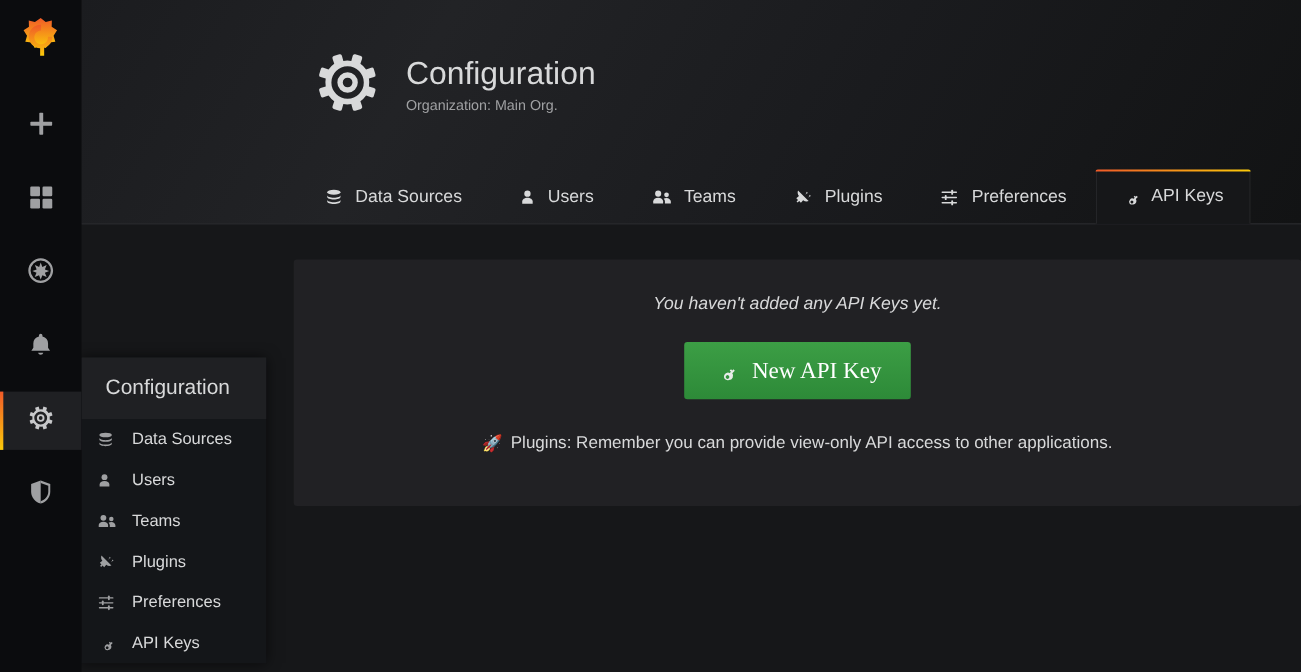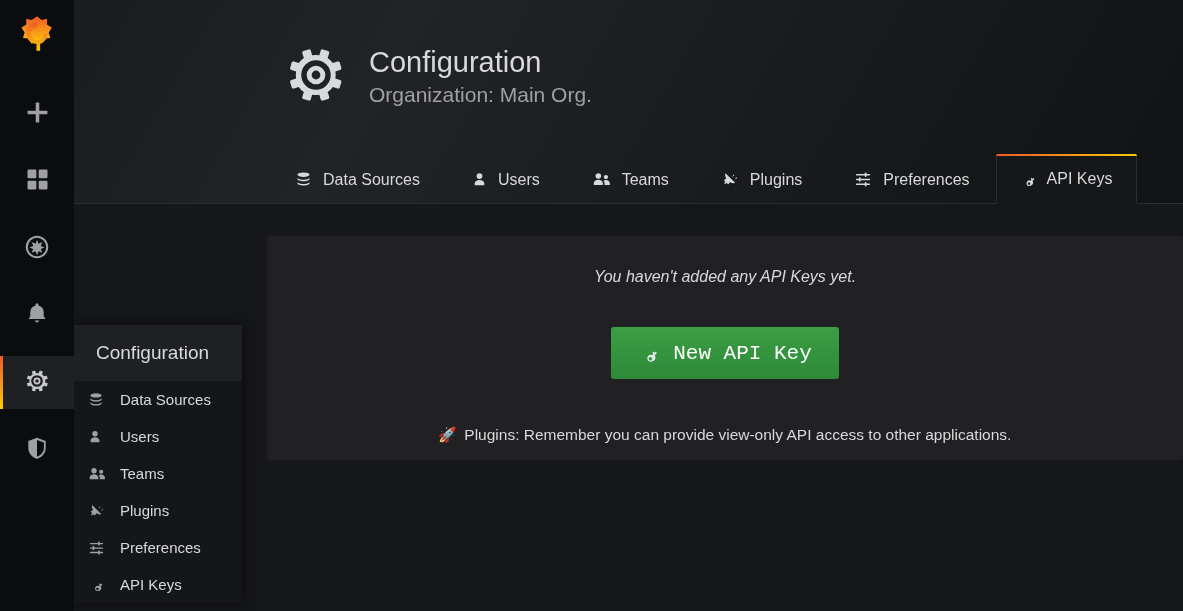--- a/index.html
+++ b/index.html
@@ -82,21 +82,21 @@
   .header-title-row {
     position: absolute; left: 211px; top: 44px;
     display: flex; align-items: center;
   }
   .header-gear { margin-right: 22px; fill: #d8d9da; }
   .page-title {
     font-size: 29px; color: #d8d9da; font-weight: 400;
     line-height: 1.05;
   }
   .page-subtitle {
-    font-size: 21px; color: #9fa0a2; margin-top: 5px;
+    font-size: 13px; color: #9fa0a2; margin-top: 5px;
   }
 
   
   .tabs {
     position: absolute; left: 195px; bottom: -1px;
     display: flex; align-items: flex-end;
   }
   .tab {
     position: relative;
     display: flex; align-items: center;
@@ -120,35 +120,35 @@
     background: linear-gradient(90deg, #f05a28, #fbca0a);
     border-radius: 3px 3px 0 0;
   }
 
   
   .panel {
     position: absolute; left: 193px; top: 236px;
     width: 916px; height: 224px;
     background: #212124;
     border-radius: 3px;
-    display: flex; flex-direction: column; align-items: center; gap: 16px;
+    display: flex; flex-direction: column; align-items: center;
   }
   .empty-msg {
     margin-top: 32px;
     font-size: 16px; font-style: italic; color: #d8d9da;
   }
   .new-key-btn {
     margin-top: 25px;
     height: 52px;
     padding: 14px 27px;
     display: flex; align-items: center;
     background: linear-gradient(#3c9e45, #2d8a38);
     border: none; border-radius: 3px;
     color: #ffffff; font-size: 21px;
-    font-family: Liberation Mono, monospace;
+    font-family: Liberation Serif, serif;
     cursor: pointer;
   }
   .new-key-btn .btn-icon { margin-right: 14px; display: flex; fill: #e8ece9; }
   .protip {
     margin-top: 31px;
     font-size: 15.5px; color: #d8d9da;
     display: flex; align-items: center;
   }
   .protip .rocket { margin-right: 7px; font-size: 15px; }
 </style>

